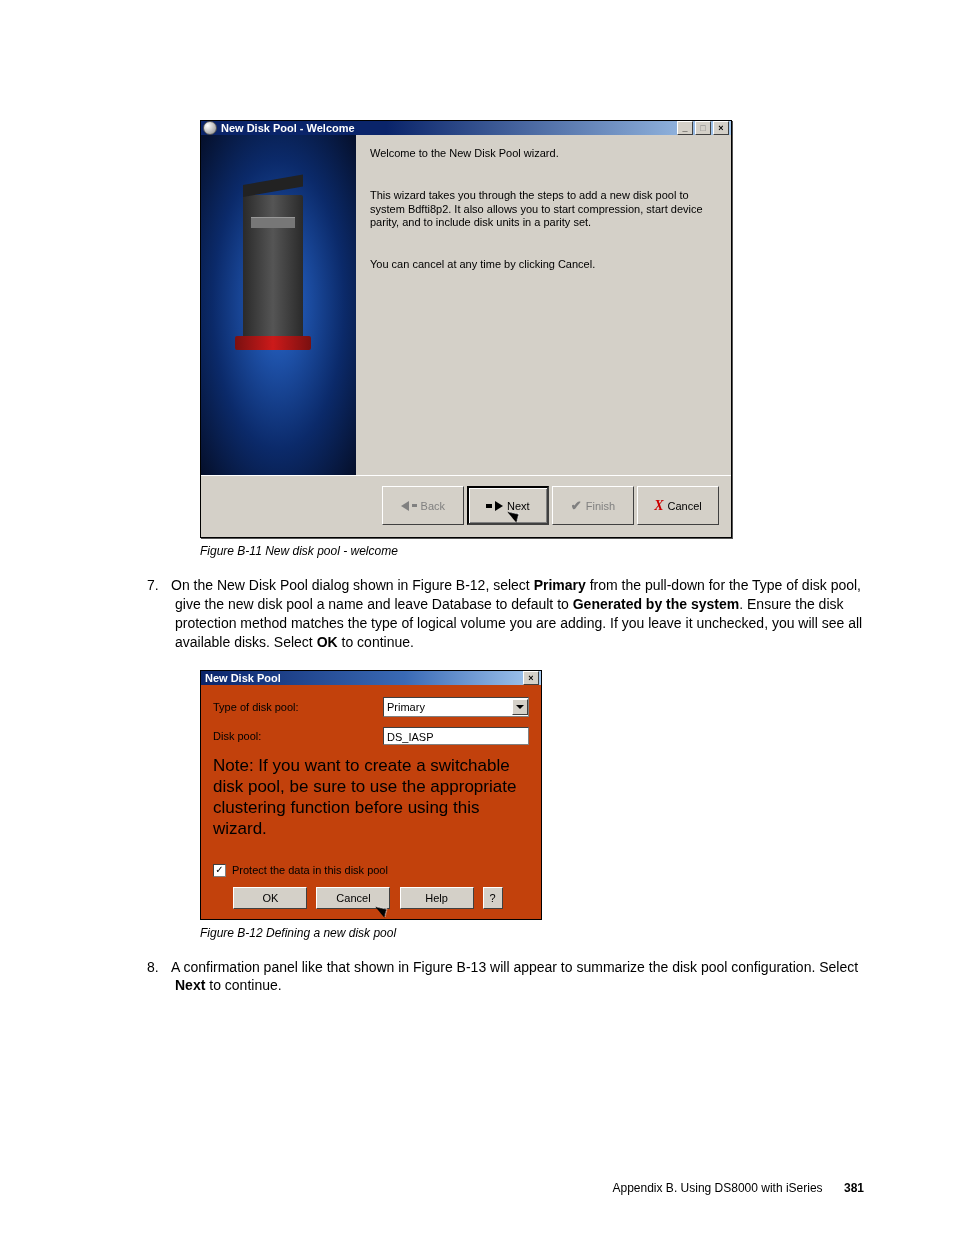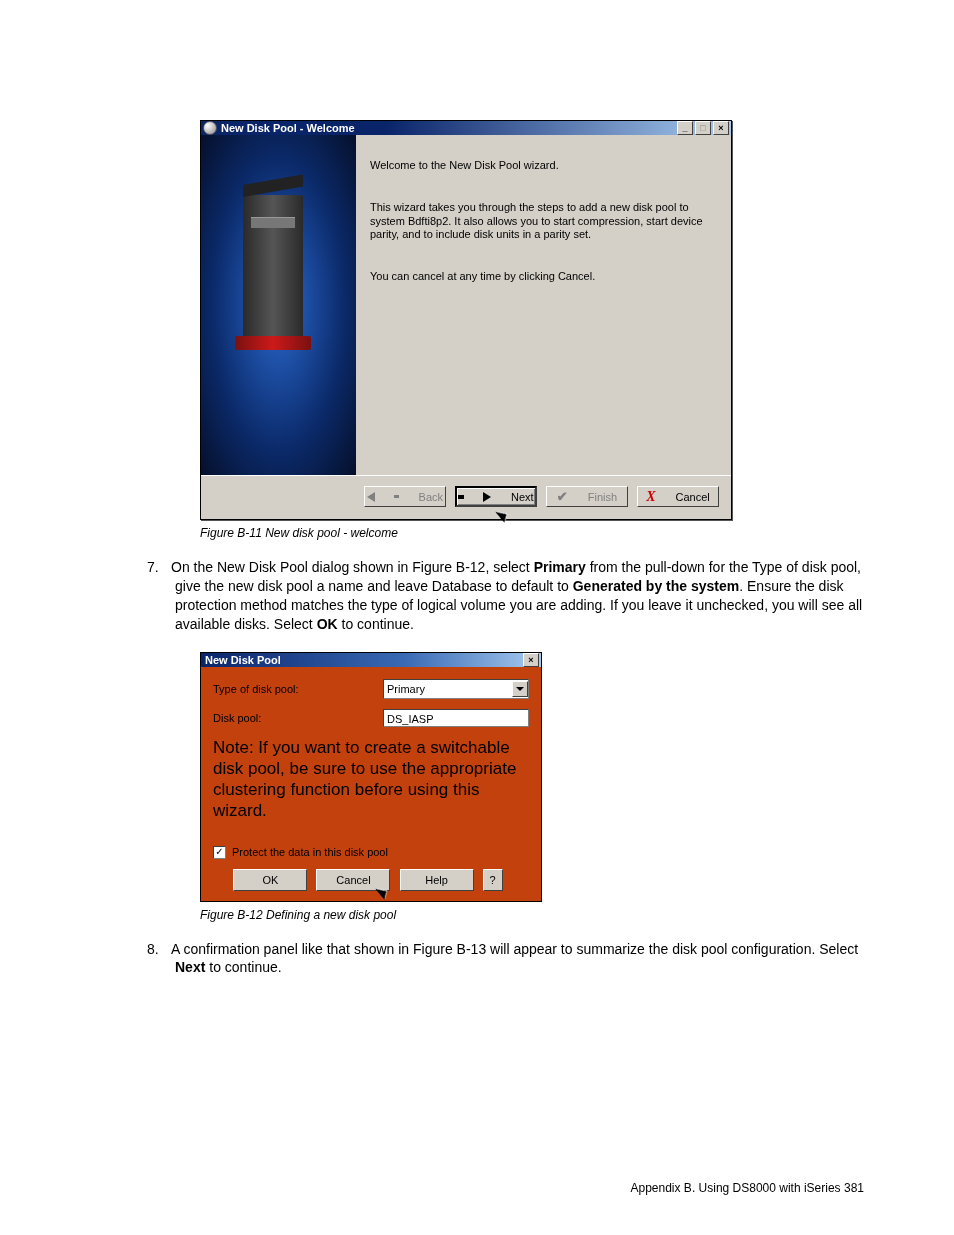--- a/index.html
+++ b/index.html
@@ -16,21 +16,22 @@
     min-height: 1235px;
   }
   .footer {
     position: absolute;
     bottom: 40px;
     right: 90px;
     font-size: 12px;
     font-family: Arial;
   }
   .footer .pageno {
-    font-weight: normal;
+    font-weight: bold;
+    margin-left: 18px;
   }
 
   
   .win1 {
     width: 530px;
     margin-left: 110px;
     background: #d4d0c8;
     border: 1px solid #000;
     box-shadow: 1px 1px 0 #555;
     font-size: 11px;
@@ -100,43 +101,42 @@
     border-top:1px solid #999;
   }
   .tower .foot{
     position:absolute;
     left:-8px;right:-8px;bottom:-10px;height:14px;
     background:linear-gradient(to right,#7a1010,#cc1a1a,#7a1010);
     border-radius:2px;
   }
   .textpanel {
     flex:1;
-    padding: 24px 12px 10px 14px;
+    padding: 12px 12px 10px 14px;
     color:#000;
     font-size:11px;
     line-height:1.25;
   }
   .textpanel p { margin: 0 0 28px 0; }
   .btnbar {
     border-top:1px solid #fff;
     padding:10px 12px 12px 0;
     text-align:right;
   }
   .wbtn {
     display:inline-flex;
     align-items:center;
     justify-content:center;
-    gap:20px;
-    width:82px; height:21px;
+    gap:4px;
+    width:82px; height:39px;
     background:#d4d0c8;
     border:1px solid #fff;
     border-right-color:#404040;
     border-bottom-color:#404040;
     font-size:11px;
-    margin-left:6px;
     box-sizing:border-box;
     vertical-align:middle;
     color:#000;
   }
   .wbtn.disabled { color:#808080; }
   .wbtn.default { border:2px solid #000; border-right-color:#404040; border-bottom-color:#404040; box-shadow: inset 1px 1px 0 #fff, inset -1px -1px 0 #808080;}
   .ic { display:inline-block; }
   .ic-back { width:0;height:0;border-top:5px solid transparent;border-bottom:5px solid transparent;border-right:8px solid #808080; }
   .ic-back2{ width:5px;height:3px;background:#808080;margin-left:-1px;}
   .ic-next { width:0;height:0;border-top:5px solid transparent;border-bottom:5px solid transparent;border-left:8px solid #000; }

